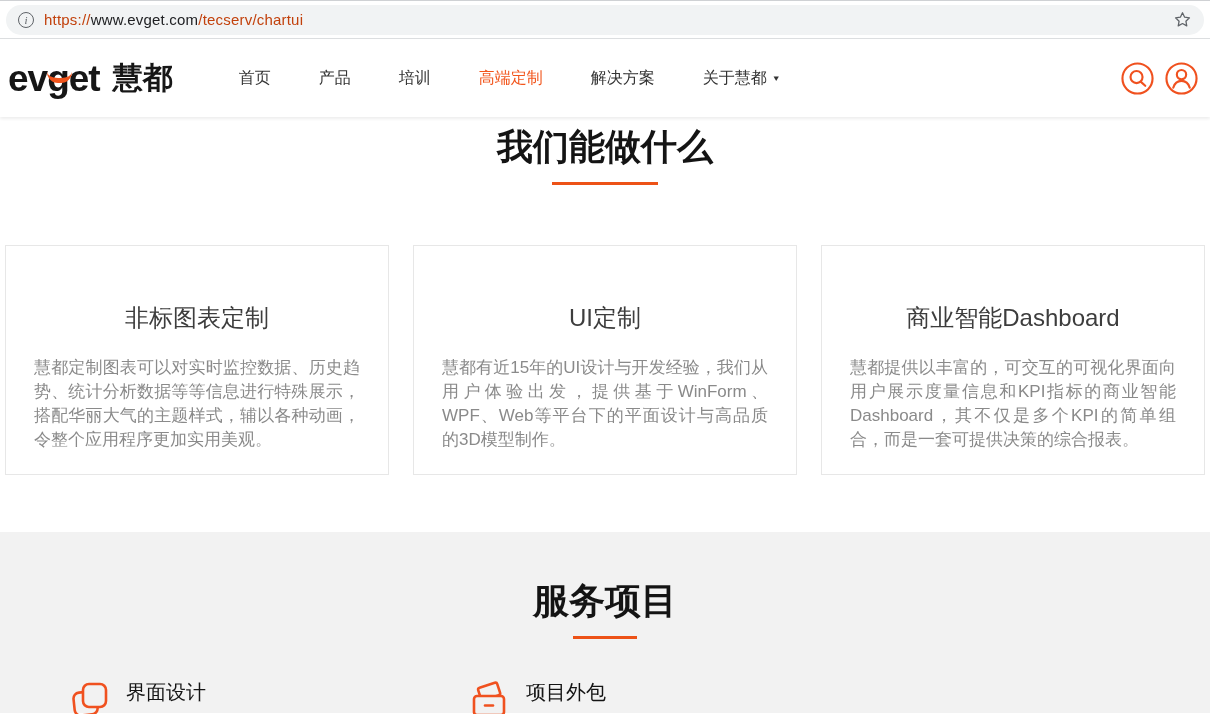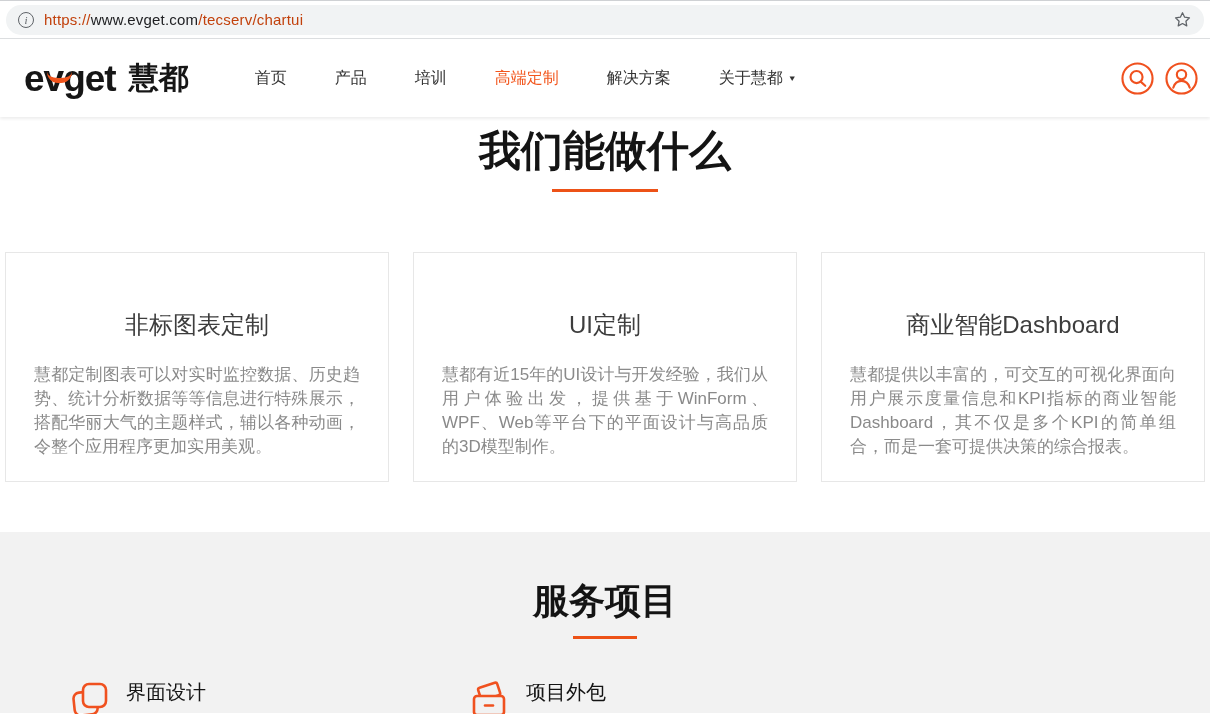--- a/index.html
+++ b/index.html
@@ -14,39 +14,39 @@
   .info-icon { width:16px; height:16px; border:1.5px solid #5f6368; border-radius:50%;
     color:#5f6368; font-size:11px; line-height:14px; text-align:center;
     font-family:"Liberation Serif", serif; font-style:italic; margin-right:10px; flex:0 0 auto; }
   .url-text { display:flex; white-space:nowrap; letter-spacing:.2px; }
   .url-dim { color:#c2410c; }
   .url-strong { color:#202124; }
   .star-icon { margin-left:auto; flex:0 0 auto; display:flex; }
 
   
   .site-header { height:78px; background:#fff; display:flex; align-items:center;
-    padding:0 10px 0 24px; box-shadow:0 2px 3px rgba(0,0,0,.07); position:relative; z-index:2; }
+    padding:0 10px 0 8px; box-shadow:0 2px 3px rgba(0,0,0,.07); position:relative; z-index:2; }
   .logo { display:flex; align-items:center; cursor:pointer; }
   .logo-en { position:relative; font-size:37px; font-weight:800; color:#161616;
     letter-spacing:-1px; line-height:1; }
   .logo-smile { position:absolute; left:47px; top:33px; width:25px; height:11px;
     border-bottom:5px solid #f0541c; border-radius:0 0 14px 14px; }
   .logo-cn { font-size:30px; font-weight:bold; color:#161616; margin-left:13px; line-height:1; }
   .main-nav { display:flex; align-items:center; margin-left:42px; }
   .nav-item { font-size:16px; color:#333; margin:0 24px; cursor:pointer; display:flex;
     align-items:center; white-space:nowrap; }
   .nav-item.active { color:#f2561d; }
   .caret-down { font-size:9px; color:#333; margin-left:5px; transform:scaleY(.9); }
   .header-icons { margin-left:auto; display:flex; align-items:center; gap:11px; padding-right:2px; }
   .hdr-icon { width:33px; height:33px; cursor:pointer; display:block; }
 
   
   .section-white { background:#fff; padding-top:6px; height:415px; }
   .sec-title { text-align:center; font-weight:bold; color:#141414; }
-  .sec-title.big { font-size:42px; }
+  .sec-title.big { font-size:36px; }
   .sec-title.mid { font-size:36px; }
   .sec-underline { height:3px; background:#ed5217; margin:10px auto 0; }
   .u-wide { width:106px; }
   .u-narrow { width:64px; }
   .cards-row { display:flex; gap:24px; padding:0 5px; margin-top:60px; }
   .card { flex:1; height:230px; border:1px solid #e7e7e7; background:#fff; }
   .card-title { text-align:center; font-size:24px; color:#3d3d3d; margin-top:56px; }
   .card-body { margin:22px 28px 0; font-size:17px; line-height:24px; color:#8a8a8a;
     text-align:justify; }
 

